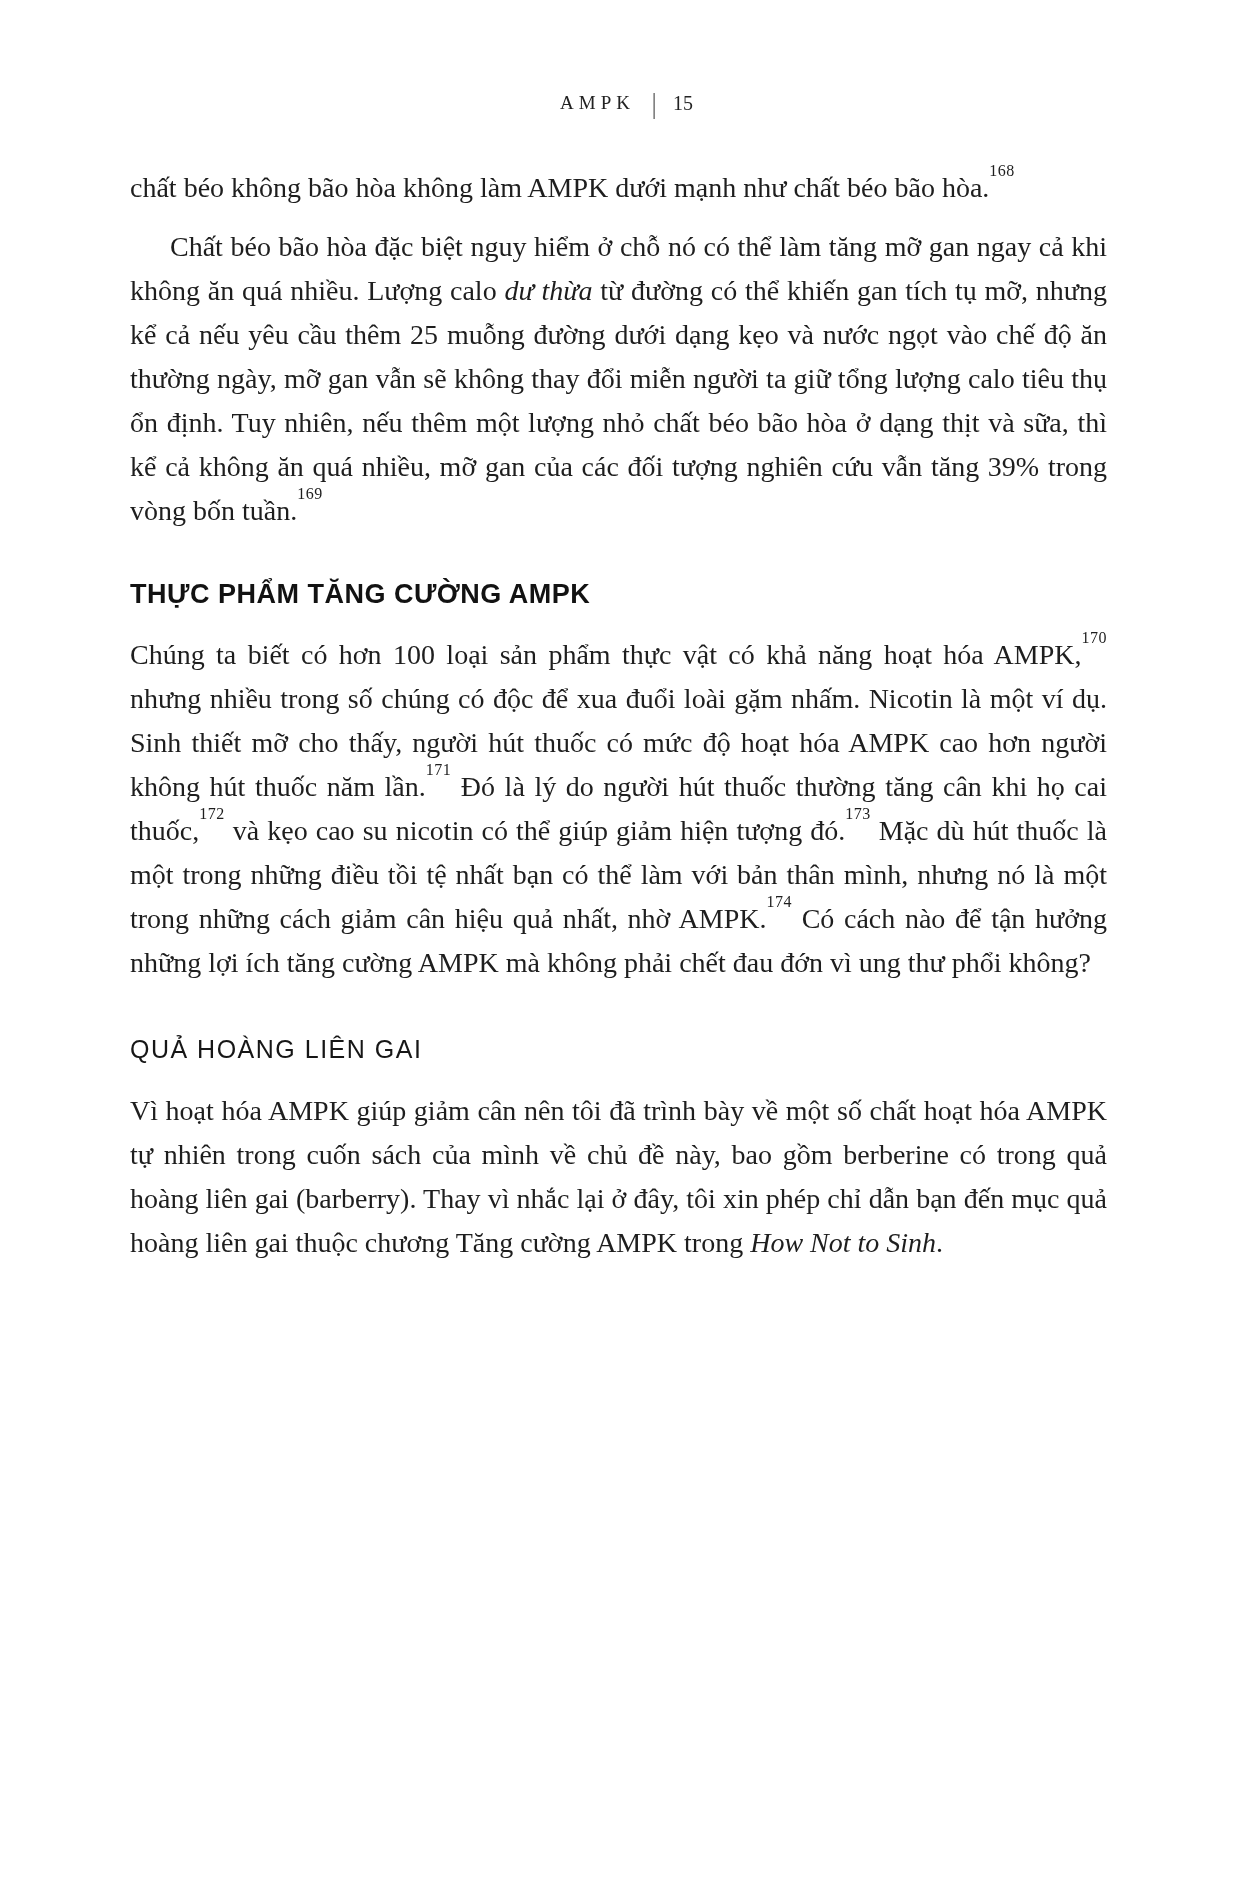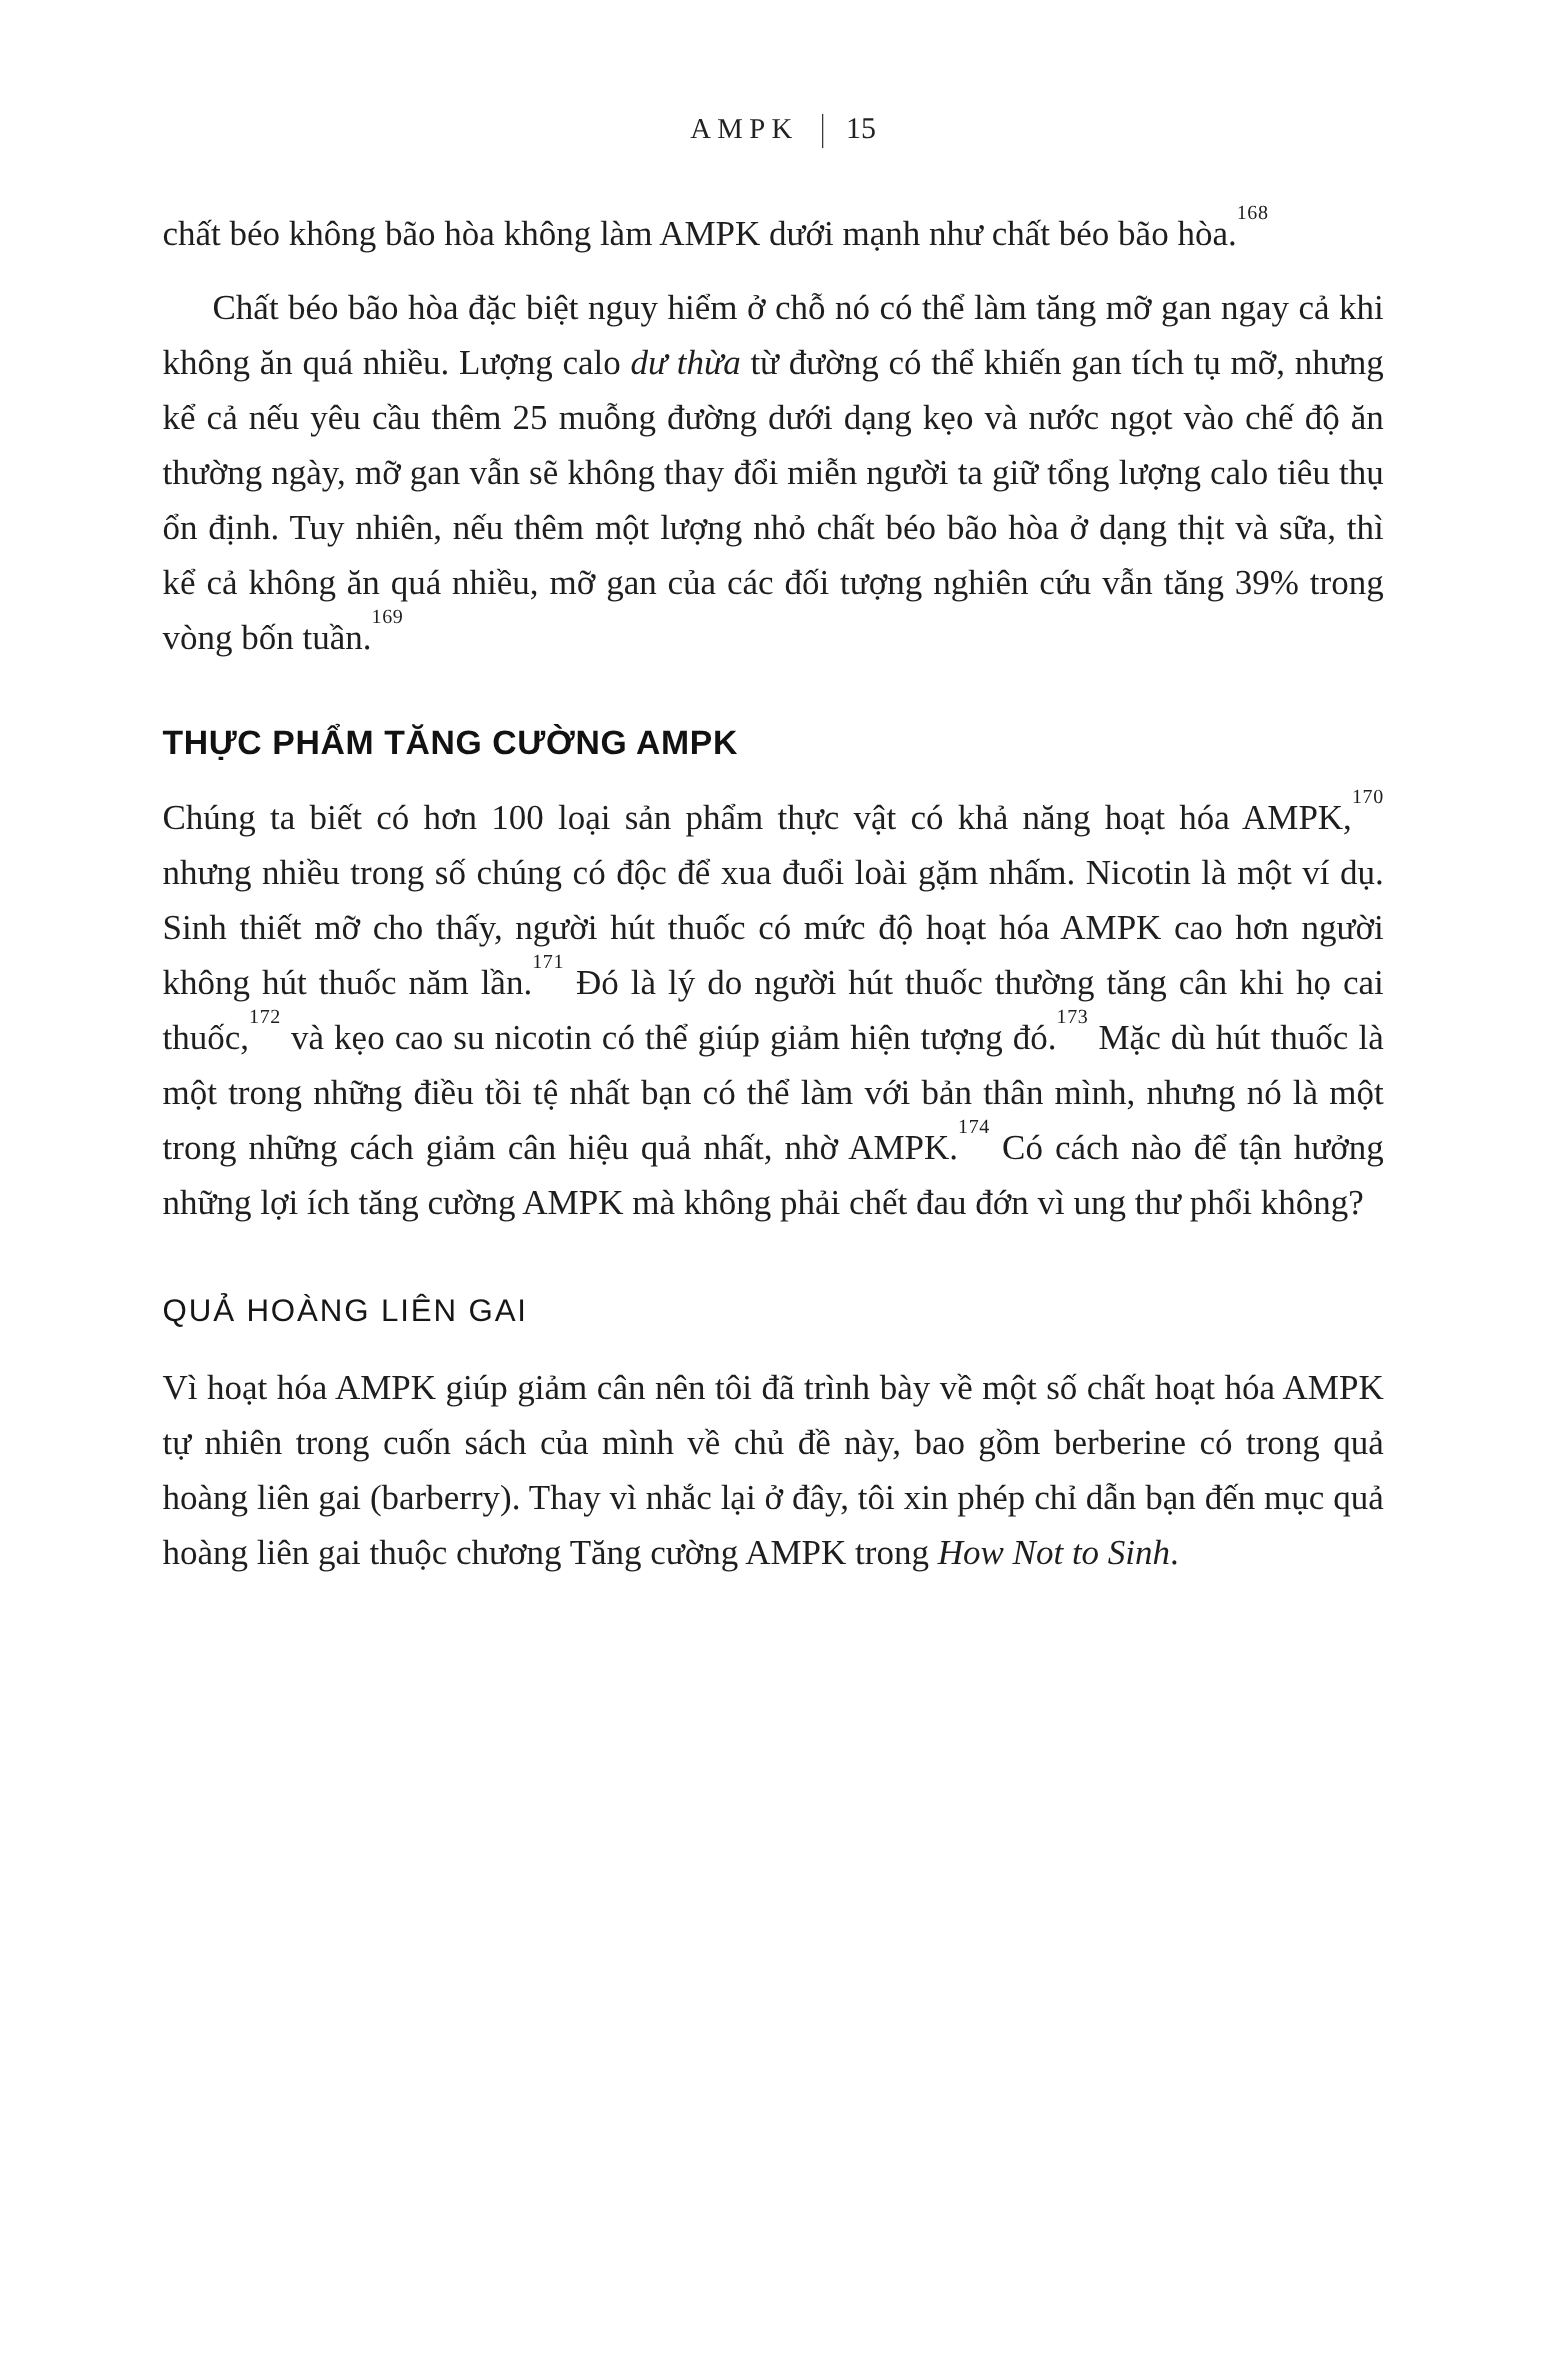--- a/index.html
+++ b/index.html
@@ -19,33 +19,33 @@
   }
   .running-head {
     display: flex;
     justify-content: center;
     align-items: center;
     gap: 16px;
     margin-bottom: 46px;
     color: #222222;
   }
   .running-head .title {
-    font-size: 23px;
+    font-size: 19px;
     letter-spacing: 5px;
     font-variant: small-caps;
     margin-left: 16px;
   }
   .running-head .sep {
     font-size: 30px;
     font-weight: 300;
     color: #3a3a3a;
     transform: scaleX(0.7);
   }
   .running-head .pagenum {
-    font-size: 24px;
+    font-size: 20px;
   }
   .body-text {
     font-size: 28px;
     line-height: 44px;
     text-align: justify;
     text-justify: inter-word;
   }
   .para { margin: 0; }
   .para.indent { text-indent: 40px; margin-top: 15px; }
   .body-text i { font-style: italic; }

